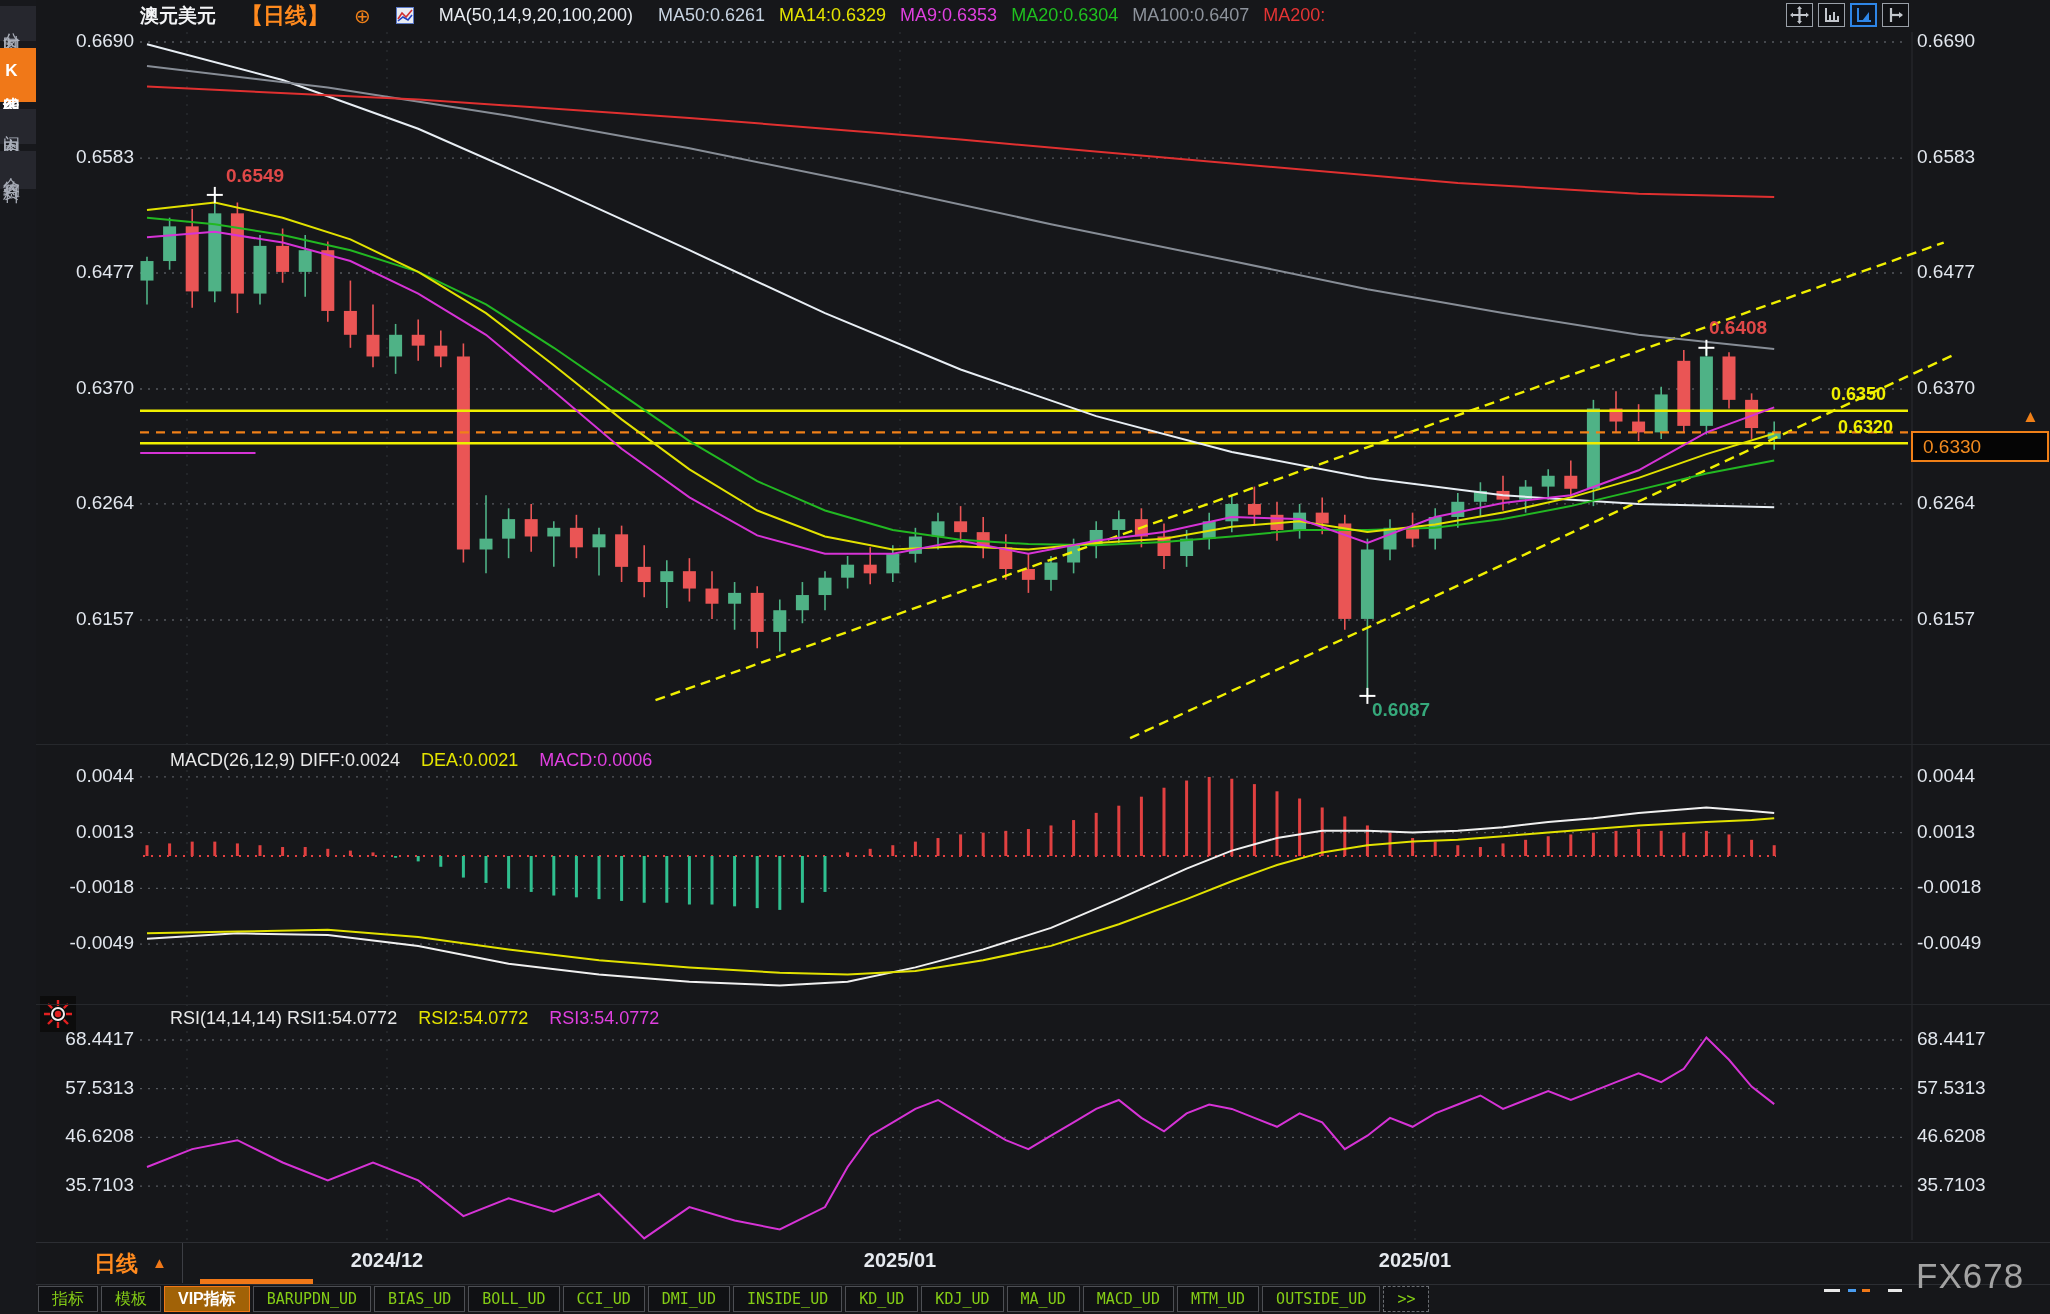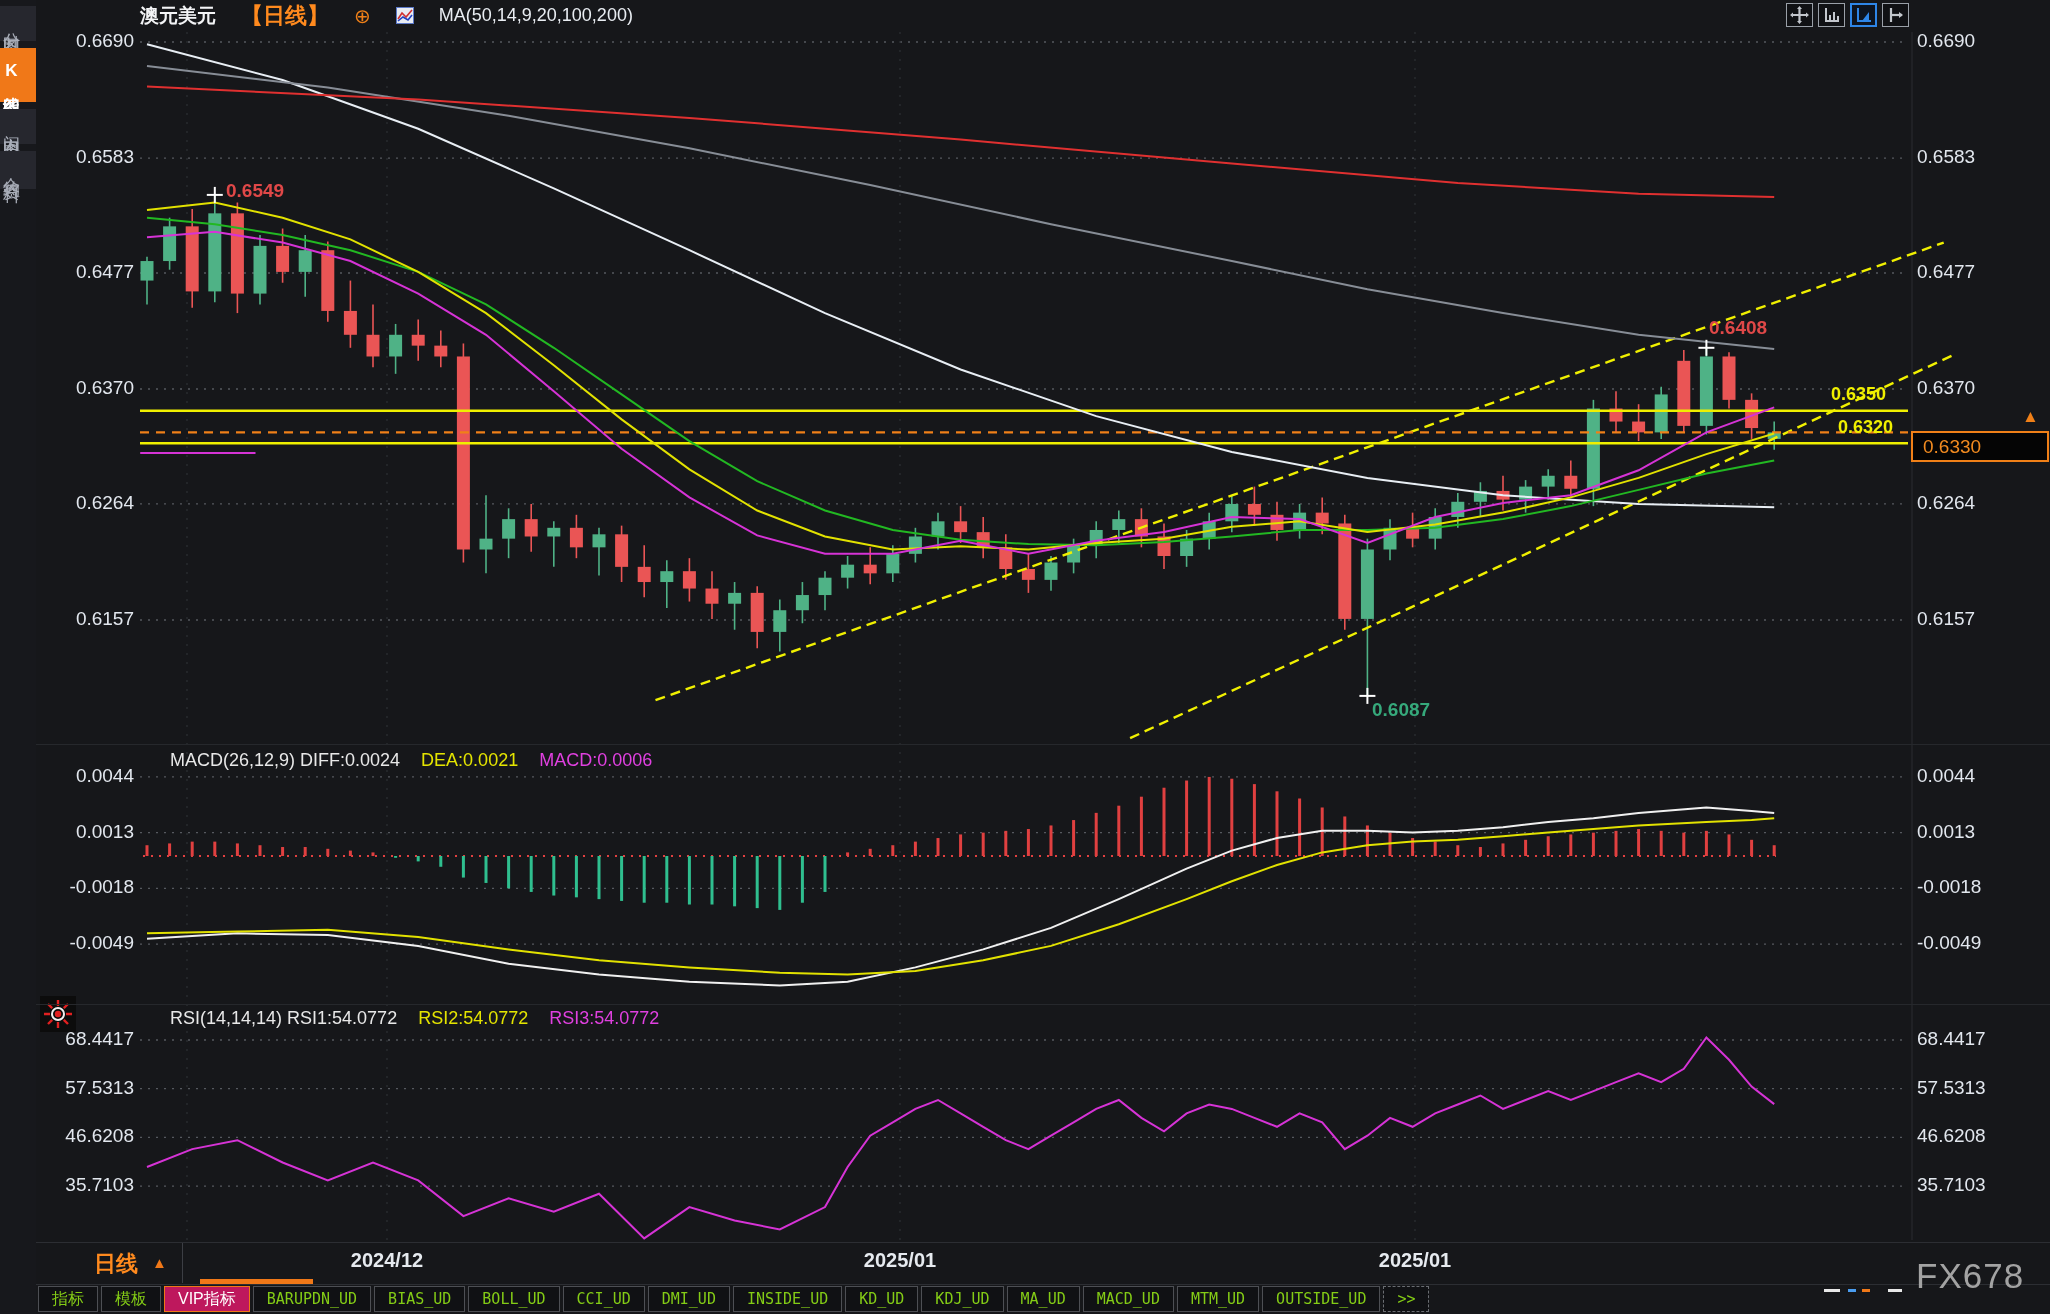--- a/index.html
+++ b/index.html
@@ -26,21 +26,21 @@
   
   #plot{position:absolute;left:0;top:0}
   
   #labels{position:absolute;left:0;top:0;width:1888px;height:1314px;pointer-events:none}
   .ylab{position:absolute;font-size:19px;color:#e2e7ee}
   .ylab.l{left:38px;width:96px;text-align:right}
   .ylab.r{left:1917px;width:110px;text-align:left}
   .xlab{position:absolute;top:1249px;width:160px;text-align:center;font-size:20px;font-weight:bold;color:#e6eaef}
   
   .ann{position:absolute;font-size:19px;font-weight:bold}
-  #ann-high1{left:226px;top:180px;color:#e04848}
+  #ann-high1{left:226px;top:165px;color:#e04848}
   #ann-high2{left:1709px;top:317px;color:#e04848}
   #ann-low{left:1372px;top:699px;color:#36a97b}
   #lvl-6350{left:1831px;top:384px;color:#f0f000;font-size:18px}
   #lvl-6320{left:1838px;top:417px;color:#f0f000;font-size:18px}
   #price-box{position:absolute;left:1911px;top:431px;width:124px;height:27px;border:2px solid #f08018;
              background:#050505;color:#f08a20;font-size:19px;line-height:27px;padding-left:10px}
   #price-arrow{position:absolute;left:2022px;top:407px;color:#f08018;font-size:17px}
   
   .panel-header{position:absolute;left:170px;display:flex;gap:21px;white-space:nowrap;font-size:18px}
   #macd-header{top:750px}
@@ -54,21 +54,21 @@
   #tf-label{position:absolute;left:58px;top:6px;font-size:22px;font-weight:bold;color:#ff8a1e}
   #tf-arrow{position:absolute;left:116px;top:11px;font-size:15px;color:#f07818}
   #scroll-chunk{position:absolute;left:200px;top:1279px;width:113px;height:5px;background:#f07818;cursor:pointer}
   #watermark{position:absolute;left:1916px;top:1256px;font-size:35px;color:#a3a3a3;letter-spacing:1px}
   .mini-dash{position:absolute;top:1289px;height:3px}
   
   #tabs{position:absolute;left:38px;top:1286px;display:flex;gap:3px;align-items:flex-start}
   .tab{height:24px;line-height:24px;padding:0 13px;border:1px solid #4d4f54;background:#101114;
        color:#84cc16;font-family:"DejaVu Sans Mono",monospace;font-size:15px;cursor:pointer;white-space:nowrap}
   .tab.cn{font-family:"Liberation Sans",sans-serif;font-size:16px}
-  .tab.active{background:#be185d;border-color:#f07818;color:#ffffff;font-weight:normal}
+  .tab.active{background:#a16207;border-color:#f07818;color:#ffffff;font-weight:bold}
 </style>
 </head>
 <body>
 
 <div id="sidebar">
     <div class="side-item">分时图</div>
     <div class="side-item active">K线图</div>
     <div class="side-item">闪电图</div>
     <div class="side-item">合约资料</div>
   </div>
@@ -349,20 +349,28 @@
 <div id="header">
   <span id="hdr-title">澳元美元</span>
   <span id="hdr-period">【日线】</span>
   <span id="hdr-plus">⊕</span>
   <svg width="18" height="17">
     <rect x="0.5" y="0.5" width="17" height="16" fill="#e8ecf2" stroke="#5a78c8"></rect>
     <polyline points="2,12 6,6 10,10 16,3" fill="none" stroke="#d03030" stroke-width="1.6"></polyline>
     <polyline points="2,14 7,10 12,13 16,8" fill="none" stroke="#2040c0" stroke-width="1.6"></polyline>
   </svg>
   <span id="hdr-magroup">MA(50,14,9,20,100,200)</span>
+  <span id="ma-legend" style="display:flex;gap:14px">
+      <span class="ma-item" style="color: rgb(200, 212, 226);">MA50:0.6261</span>
+      <span class="ma-item" style="color: rgb(228, 228, 0);">MA14:0.6329</span>
+      <span class="ma-item" style="color: rgb(224, 64, 224);">MA9:0.6353</span>
+      <span class="ma-item" style="color: rgb(31, 192, 31);">MA20:0.6304</span>
+      <span class="ma-item" style="color: rgb(141, 147, 156);">MA100:0.6407</span>
+      <span class="ma-item" style="color: rgb(228, 52, 52);">MA200:</span>
+    </span>
 </div>
 
 <div id="toolbar">
   <div class="tool-btn">
     <svg width="19" height="18">
         <path d="M9.5 2v14M2.5 9h14" stroke="#c2c6cc" stroke-width="2.2"></path>
       <path d="M9.5 0l2.5 3h-5zM9.5 18l2.5-3h-5zM0 9l3-2.5v5zM19 9l-3-2.5v5z" fill="#c2c6cc"></path>
       </svg>
   </div>
   <div class="tool-btn">

